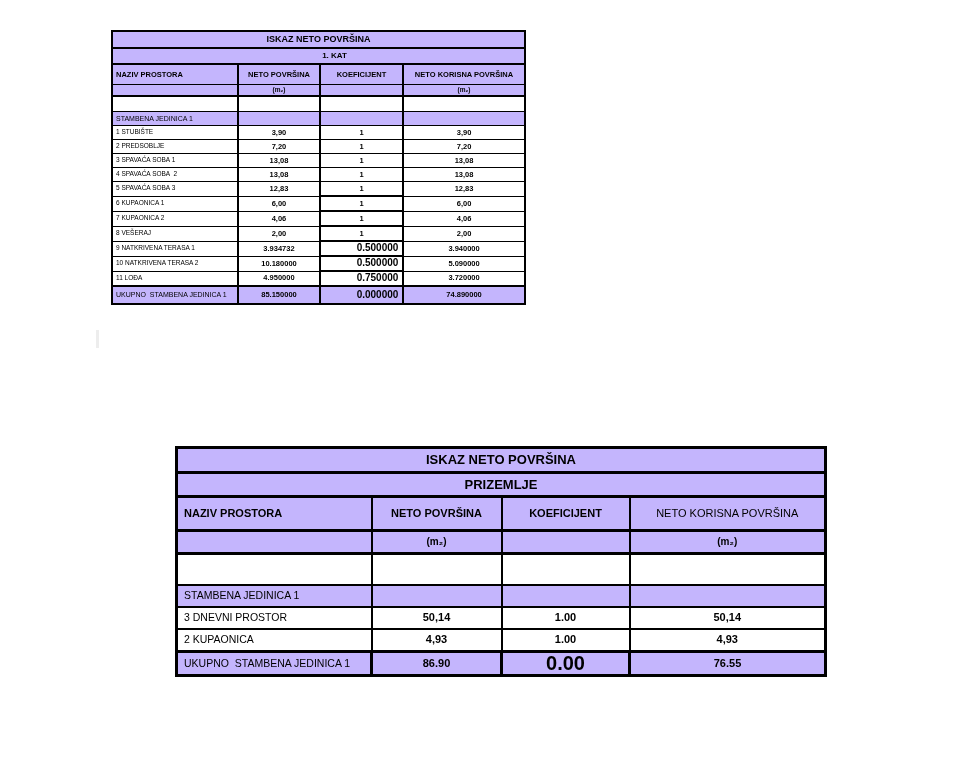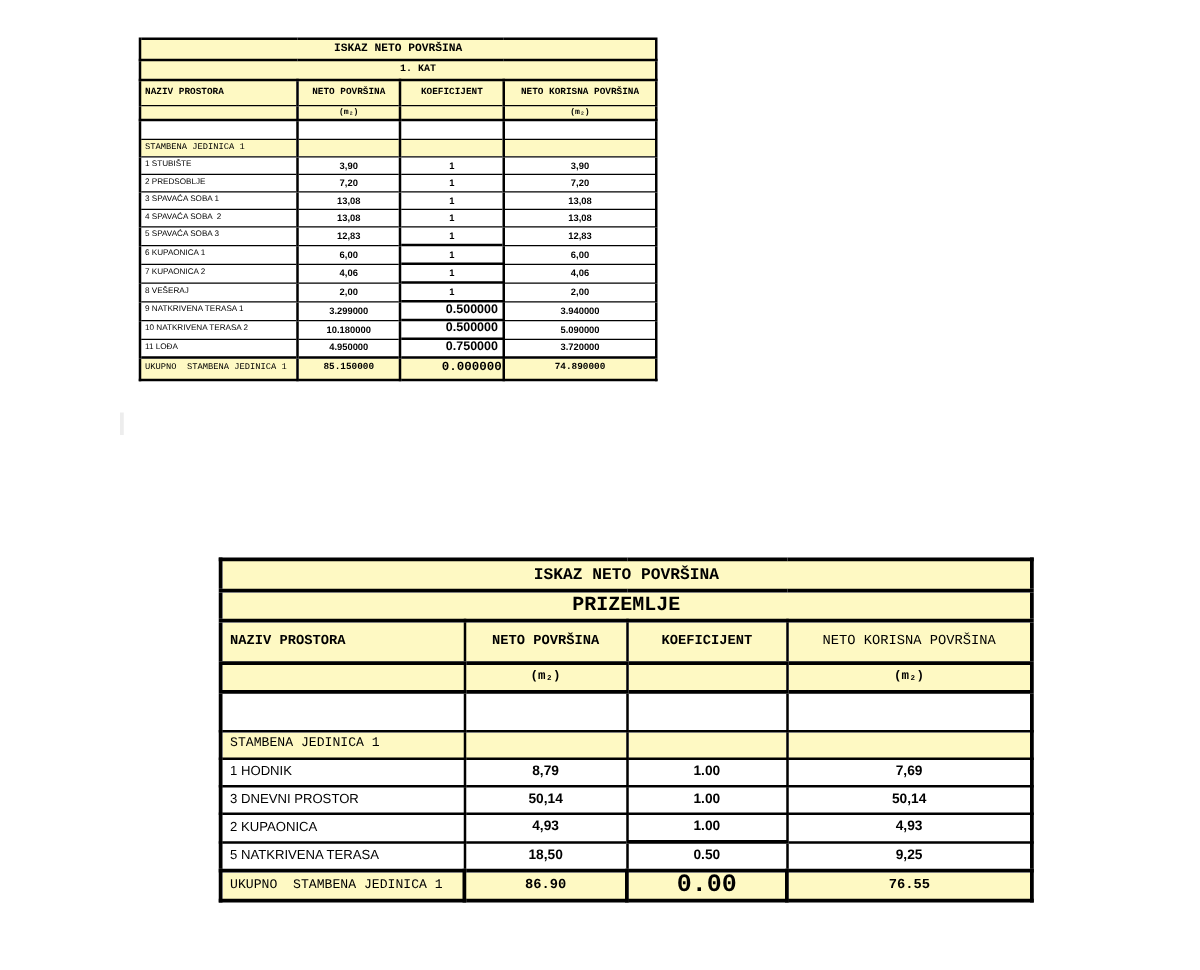--- a/index.html
+++ b/index.html
@@ -2,21 +2,21 @@
 <html><head>
 <meta charset="utf-8">
 <style>
   html,body{margin:0;padding:0;}
   body{
     width:960px;height:776px;background:#ffffff;position:relative;
     font-family:"Liberation Sans", sans-serif;color:#000;overflow:hidden;
   }
   table{border-collapse:collapse;table-layout:fixed;position:absolute;background:#fff;}
   td{overflow:hidden;white-space:pre;padding:0;line-height:1.05;vertical-align:middle;}
-  .gray{background:#fef9c3;font-family:Liberation Mono, monospace;}
+  .gray{background:#c4b5fd;}
   .ctr{text-align:center;}
   .bold{font-weight:bold;}
 
   
   .tblA{left:111px;top:30px;width:413px;border:2px solid #000;}
   .tblA td{border:1px solid #000;border-left-width:2px;border-right-width:2px;font-size:7.5px;}
   .tblA .r-title td{height:15px;border-bottom-width:2px;font-size:9px;}
   .tblA .r-sub td{height:14px;border-bottom-width:2px;font-size:8px;padding-left:32px;}
   .tblA .r-head td{height:19px;font-size:7.5px;}
   .tblA .r-unit td{height:10px;border-bottom-width:2px;font-size:6.5px;}
@@ -27,21 +27,21 @@
   .tblA .c-num{text-align:center;font-weight:bold;font-size:7.5px;}
   .tblA .boxed{border:2px solid #000;}
   .tblA .big{font-size:10px;padding-left:32px;}
   .tblA .r-total td{height:16px;border-top-width:2px;border-bottom-width:2px;}
   .tblA .r-total .c-name{font-size:7px;}
 
   
   .tblB{left:175px;top:446px;width:649px;border:3px solid #000;}
   .tblB td{border:2px solid #000;font-size:11px;}
   .tblB .r-title td{height:22px;border-bottom-width:3px;font-size:13px;}
-  .tblB .r-sub td{height:21px;border-bottom-width:3px;font-size:16px;}
+  .tblB .r-sub td{height:21px;border-bottom-width:3px;font-size:13px;}
   .tblB .r-head td{height:31px;border-bottom-width:3px;font-size:11px;}
   .tblB .r-head .light{font-weight:normal;}
   .tblB .r-unit td{height:20px;border-bottom-width:3px;font-size:10px;}
   .tblB .r-empty td{height:29px;}
   .tblB .r-sec td{height:20px;font-size:10.5px;}
   .tblB .r-data td{height:20px;}
   .tblB .c-name{text-align:left;padding-left:6px;font-size:10.5px;font-weight:normal;}
   .tblB .c-num{text-align:center;font-weight:bold;}
   .tblB .thickb{border-bottom-width:3px;}
   .tblB .r-total td{height:21px;border:3px solid #000;}
@@ -137,21 +137,21 @@
         <td class="c-num">4,06</td>
       </tr>
   <tr class="r-data">
         <td class="c-name">8 VEŠERAJ</td>
         <td class="c-num">2,00</td>
         <td class="c-num boxed">1</td>
         <td class="c-num">2,00</td>
       </tr>
   <tr class="r-data">
         <td class="c-name">9 NATKRIVENA TERASA 1</td>
-        <td class="c-num">3.299000</td>
+        <td class="c-num">3.934732</td>
         <td class="c-num boxed big">0.500000</td>
         <td class="c-num">3.940000</td>
       </tr>
   <tr class="r-data">
         <td class="c-name">10 NATKRIVENA TERASA 2</td>
         <td class="c-num">10.180000</td>
         <td class="c-num boxed big">0.500000</td>
         <td class="c-num">5.090000</td>
       </tr>
   <tr class="r-data">
@@ -201,42 +201,30 @@
     <td></td>
         <td></td>
   </tr>
   <tr class="r-sec gray">
     <td class="c-name">STAMBENA JEDINICA 1</td>
     <td></td>
         <td></td>
         <td></td>
   </tr>
   <tr class="r-data">
-        <td class="c-name">1 HODNIK</td>
-        <td class="c-num">8,79</td>
-        <td class="c-num">1.00</td>
-        <td class="c-num">7,69</td>
-      </tr>
-  <tr class="r-data">
         <td class="c-name">3 DNEVNI PROSTOR</td>
         <td class="c-num">50,14</td>
         <td class="c-num">1.00</td>
         <td class="c-num">50,14</td>
       </tr>
   <tr class="r-data">
         <td class="c-name">2 KUPAONICA</td>
         <td class="c-num">4,93</td>
         <td class="c-num thickb">1.00</td>
         <td class="c-num">4,93</td>
-      </tr>
-  <tr class="r-data">
-        <td class="c-name">5 NATKRIVENA TERASA</td>
-        <td class="c-num">18,50</td>
-        <td class="c-num">0.50</td>
-        <td class="c-num">9,25</td>
       </tr>
   <tr class="r-total gray">
     <td class="c-name">UKUPNO  STAMBENA JEDINICA 1</td>
     <td class="c-num">86.90</td>
     <td class="c-num big">0.00</td>
     <td class="c-num">76.55</td>
   </tr>
 </tbody>
   </table>
 

